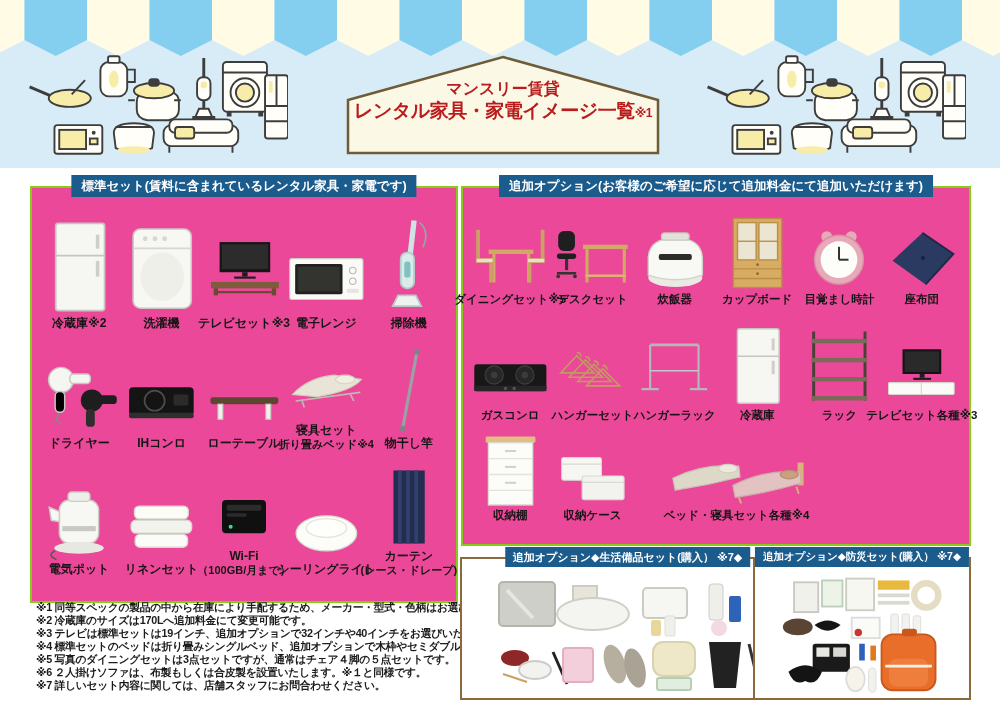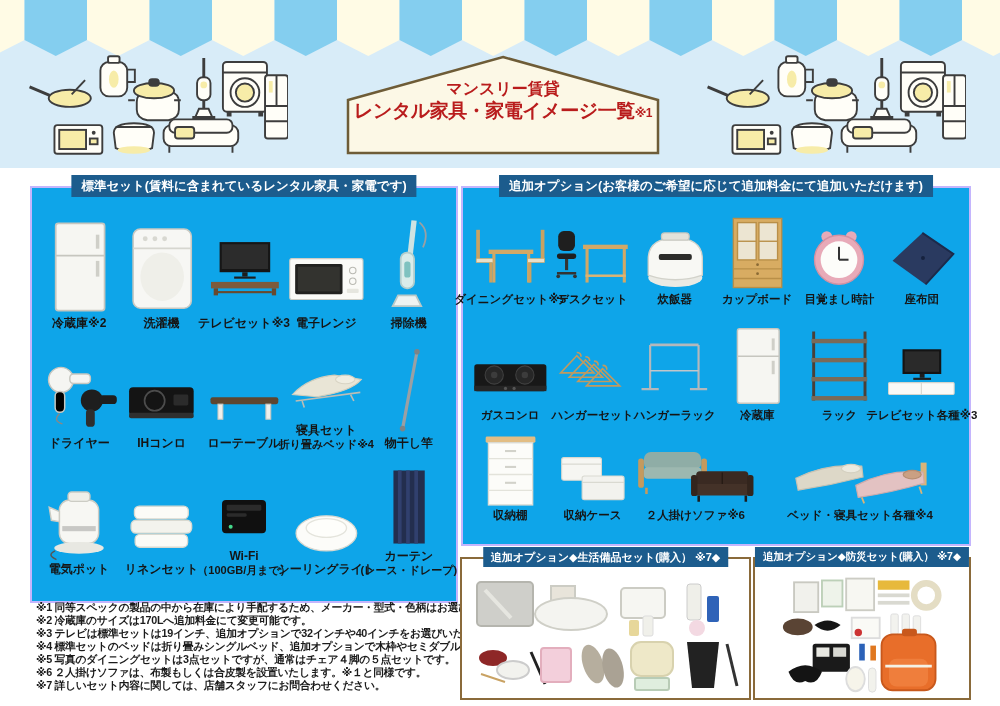--- a/index.html
+++ b/index.html
@@ -7,38 +7,38 @@
           font-family:"Liberation Sans","DejaVu Sans",sans-serif;color:#1b1b1b;}
   .sky{position:absolute;left:0;top:0;width:1000px;height:168px;background:#d8ecf8;}
   .awning{position:absolute;left:0;top:0;}
   .deco{position:absolute;top:52px;width:268px;height:106px;}
   .deco-left{left:20px;} .deco-right{left:698px;}
   .plaque{position:absolute;left:346px;top:55px;width:314px;height:100px;}
   .plaque-text{position:absolute;left:0;right:0;top:24px;text-align:center;font-weight:bold;color:#b91c1c;}
   .pt1{font-size:16px;line-height:1.25;}
   .pt2{font-size:19px;line-height:1.25;letter-spacing:-0.5px;}
   .pt-note{font-size:12px;}
-  .panel{position:absolute;background:#0ea5e9;border:2px solid #c4b5fd;}
+  .panel{position:absolute;background:#ec4899;border:2px solid #84cc16;}
   .panel-std{left:30px;top:186px;width:424px;height:413px;}
   .panel-opt{left:461px;top:186px;width:506px;height:356px;}
   .tab{position:absolute;top:-13px;left:50%;transform:translateX(-50%);background:#1c5c8d;color:#fff;
        font-weight:bold;font-size:12.5px;padding:3px 10px;white-space:nowrap;line-height:1.3;}
   .grid-l{display:grid;grid-template-columns:repeat(5,1fr);grid-template-rows:134px 120px 126px;padding:8px 6px 0;}
   .grid-r{display:grid;grid-template-columns:repeat(12,1fr);grid-template-rows:110px 116px 100px;padding:8px 6px 0;}
   .c2{grid-column:span 2}.c3{grid-column:span 3}.c5{grid-column:span 5}
   .cell{display:flex;flex-direction:column;align-items:center;justify-content:flex-end;min-width:0;}
   .pic{flex:1;display:flex;align-items:flex-end;justify-content:center;width:100%;}
   .pic svg{max-width:98%;}
   .lbl{margin-top:2px;font-size:12px;font-weight:bold;text-align:center;line-height:1.12;white-space:nowrap;color:#151515;}
   .grid-r .lbl{font-size:11.5px;}
   .l2{display:block;font-size:11px;}
   .footnotes{position:absolute;left:36px;top:601px;width:426px;}
   .fn{font-size:10.8px;font-weight:bold;line-height:1.2;letter-spacing:-0.3px;color:#1b1b1b;white-space:nowrap;}
   .pbox{position:absolute;background:#fff;border:2px solid #8a6a3a;}
-  .pbox1{left:460px;top:557px;width:287px;height:139px;}
+  .pbox1{left:460px;top:557px;width:287px;height:139px;padding-left:44px;}
   .pbox2{left:753px;top:557px;width:214px;height:139px;}
   .pbox .tab{top:-12px;font-size:11px;padding:3px 8px;}
   .pbox2 .tab{font-size:10.5px;}
   .boxpic{position:absolute;left:4px;right:4px;top:14px;bottom:4px;display:flex;align-items:center;justify-content:center;}
   .boxpic svg{max-width:100%;max-height:100%;}
   .defs{position:absolute;width:0;height:0;overflow:hidden;}
 </style>
 </head>
 <body>
 
@@ -657,28 +657,20 @@
           <div class="lbl"><span>収納棚</span></div>
         </div>
       <div class="cell c2">
           <div class="pic">
             <svg height="60" viewBox="0 0 150 100">
               <use href="#s-cases"></use>
             </svg>
           </div>
           <div class="lbl"><span>収納ケース</span></div>
         </div>
-      <div class="cell c3">
-          <div class="pic">
-            <svg height="64" viewBox="0 0 190 100">
-              <use href="#s-sofas"></use>
-            </svg>
-          </div>
-          <div class="lbl"><span>２人掛けソファ※6</span></div>
-        </div>
       <div class="cell c5">
           <div class="pic">
             <svg height="60" viewBox="0 0 230 100">
               <use href="#s-beds"></use>
             </svg>
           </div>
           <div class="lbl"><span>ベッド・寝具セット各種※4</span></div>
         </div>
     </div>
   </div>

